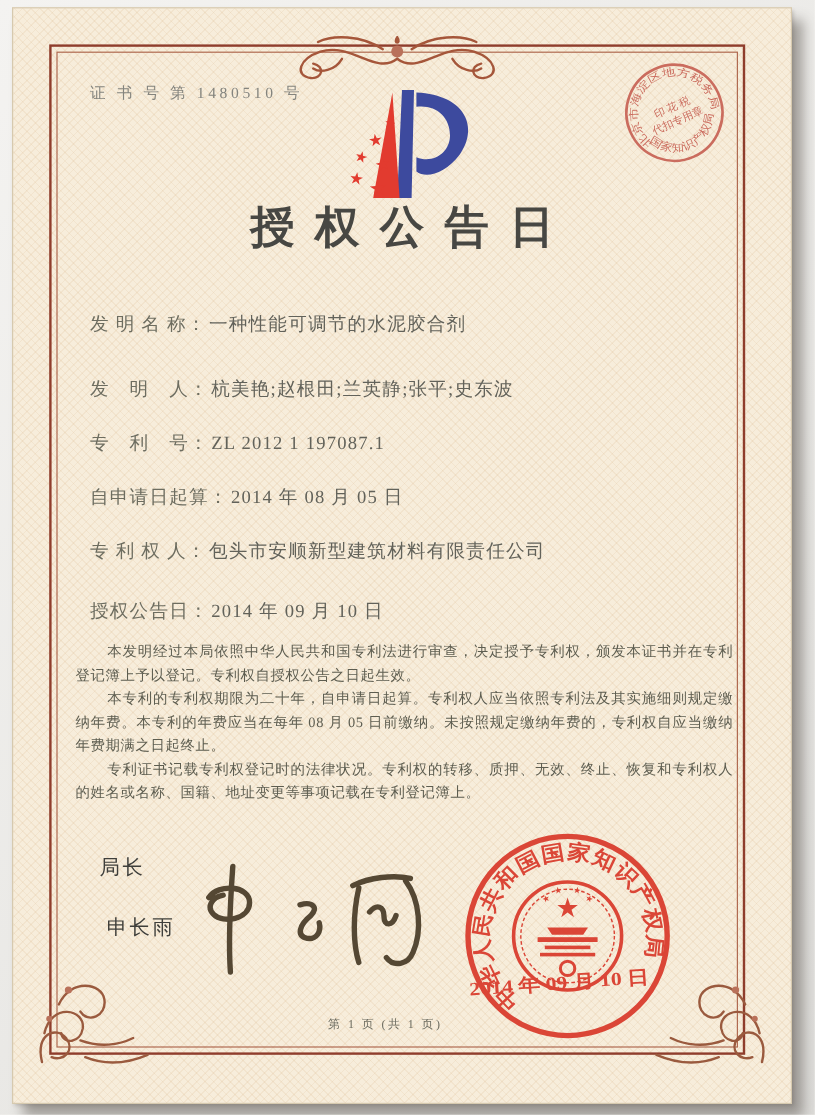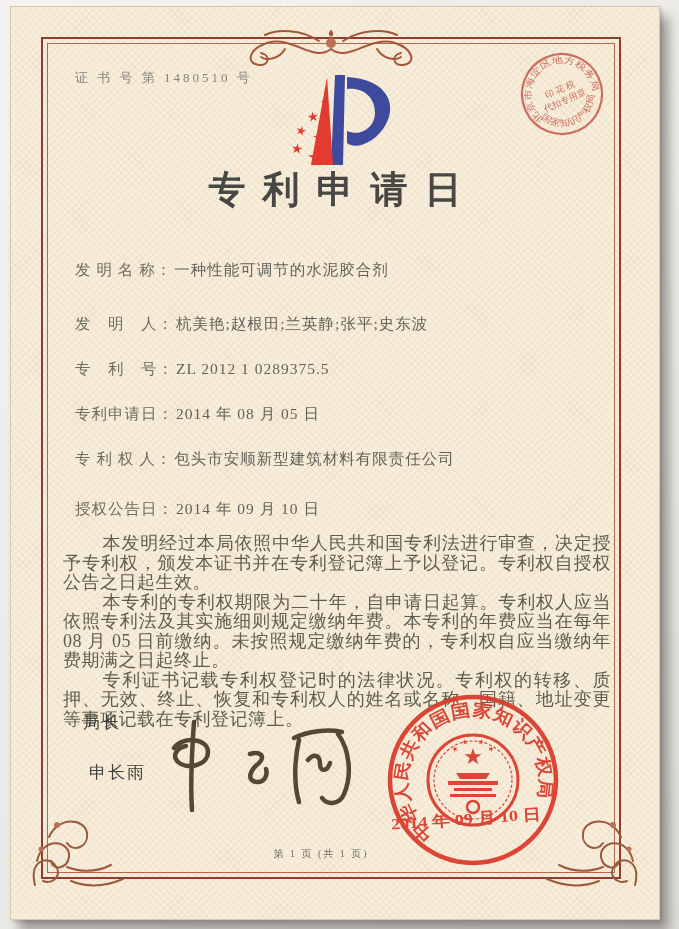--- a/index.html
+++ b/index.html
@@ -34,21 +34,21 @@
     font-size:37px;font-weight:600;color:#474743;letter-spacing:17px;text-indent:17px;
   }
   .field-row{
     position:absolute;left:64px;right:50px;font-size:15.5px;color:#68685c;
     letter-spacing:1px;white-space:nowrap;
   }
   .f-label{color:#6d6d60;}
   .f-value{color:#62625a;margin-left:2px;}
   .paras{
     position:absolute;left:52px;top:527px;width:548px;
-    font-size:18px;line-height:19.5px;color:#5d5d50;text-align:justify;
+    font-size:12px;line-height:19.5px;color:#5d5d50;text-align:justify;
   }
   .paras p{margin:0;text-indent:2.2em;letter-spacing:.5px;}
   .sig-title{position:absolute;left:72px;top:704px;font-size:17px;color:#3f3f3b;letter-spacing:2px;}
   .sig-name{position:absolute;left:66px;top:754px;font-size:17px;color:#3f3f3b;letter-spacing:2px;margin-left:12px;}
   .sig-hand{position:absolute;left:145px;top:703px;width:220px;height:112px;}
   .seal{position:absolute;left:365px;top:678px;width:195px;height:195px;opacity:.93;}
   .tax-stamp{position:absolute;left:492px;top:28px;width:120px;height:120px;opacity:.85;}
   .footer{
     position:absolute;left:0;right:28px;top:840px;text-align:center;
     font-size:10px;color:#6c6c60;letter-spacing:2px;
@@ -119,33 +119,33 @@
       <polygon points="64,4 70,92 48,92" fill="#e23b2f"></polygon>
       <use href="#st" transform="translate(62,30) scale(4.5) rotate(12)" fill="#e23b2f"></use>
       <use href="#st" transform="translate(50,44) scale(5.5) rotate(-8)" fill="#e23b2f"></use>
       <use href="#st" transform="translate(38,58) scale(5) rotate(15)" fill="#e23b2f"></use>
       <use href="#st" transform="translate(56,64) scale(6) rotate(-12)" fill="#e23b2f"></use>
       <use href="#st" transform="translate(34,76) scale(5.5) rotate(8)" fill="#e23b2f"></use>
       <use href="#st" transform="translate(52,84) scale(7) rotate(-5)" fill="#e23b2f"></use>
     </g>
   </svg>
 
-  <div class="title">专利申请日</div>
+  <div class="title">授权公告日</div>
 
   <div class="field-row" style="top:253px">
     <span class="f-label">发 明 名 称：</span><span class="f-value">一种性能可调节的水泥胶合剂</span>
   </div>
   <div class="field-row" style="top:307px">
     <span class="f-label">发　明　人：</span><span class="f-value">杭美艳;赵根田;兰英静;张平;史东波</span>
   </div>
   <div class="field-row" style="top:352px">
-    <span class="f-label">专　利　号：</span><span class="f-value">ZL 2012 1 0289375.5</span>
+    <span class="f-label">专　利　号：</span><span class="f-value">ZL 2012 1 197087.1</span>
   </div>
   <div class="field-row" style="top:397px">
-    <span class="f-label">专利申请日：</span><span class="f-value">2014 年 08 月 05 日</span>
+    <span class="f-label">自申请日起算：</span><span class="f-value">2014 年 08 月 05 日</span>
   </div>
   <div class="field-row" style="top:442px">
     <span class="f-label">专 利 权 人：</span><span class="f-value">包头市安顺新型建筑材料有限责任公司</span>
   </div>
   <div class="field-row" style="top:492px">
     <span class="f-label">授权公告日：</span><span class="f-value">2014 年 09 月 10 日</span>
   </div>
 
   <div class="paras">
     <p>本发明经过本局依照中华人民共和国专利法进行审查，决定授予专利权，颁发本证书并在专利登记簿上予以登记。专利权自授权公告之日起生效。</p>

